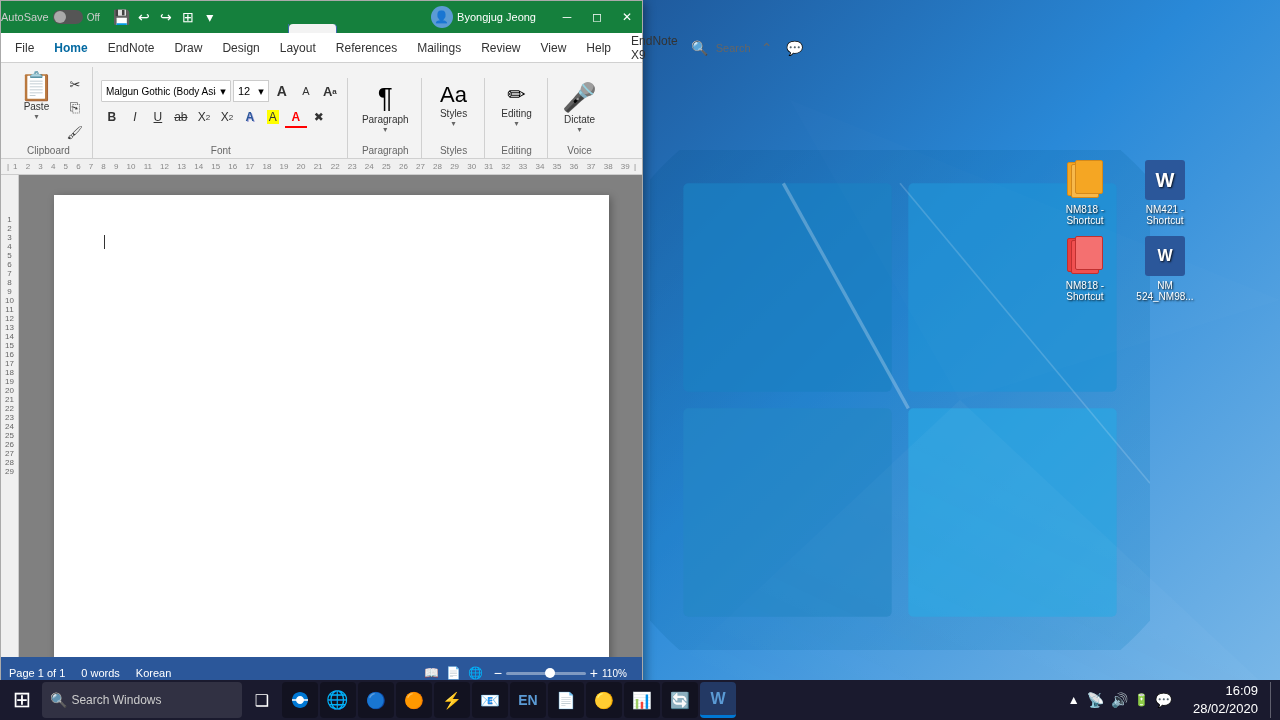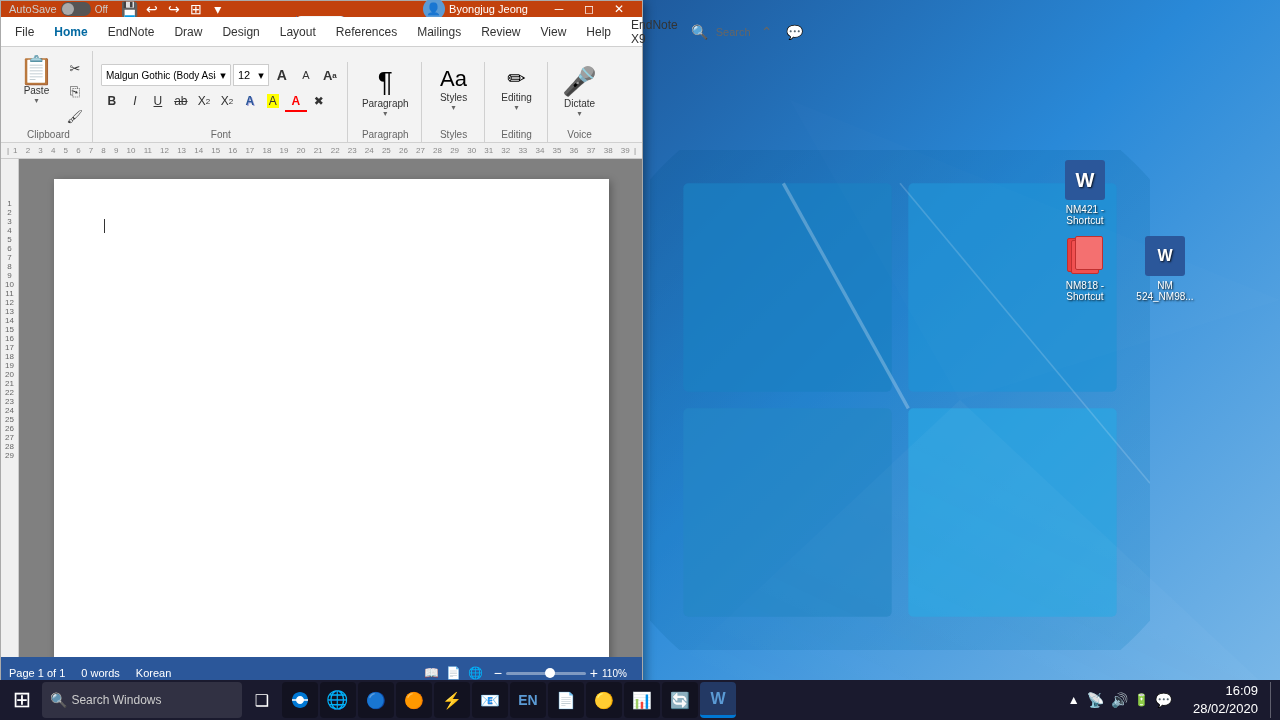--- a/index.html
+++ b/index.html
@@ -122,26 +122,26 @@
       height: 690px;
       background: #fff;
       border: 1px solid #aaa;
       box-shadow: 2px 2px 10px rgba(0,0,0,0.4);
       display: flex;
       flex-direction: column;
     }
 
     
     .title-bar {
-      height: 16px;
-      background: #c2410c;
+      height: 32px;
+      background: #15803d;
       display: flex;
       align-items: center;
       justify-content: space-between;
-      padding: 0 8px;
+      padding: 0 0;
       flex-shrink: 0;
     }
 
     .title-bar-left {
       display: flex;
       align-items: center;
       gap: 6px;
       flex: 1;
     }
 
@@ -711,20 +711,31 @@
         <stop offset="0%" style="stop-color:rgba(255,255,255,0.0)"></stop>
         <stop offset="100%" style="stop-color:rgba(255,255,255,0.3)"></stop>
       </linearGradient>
     </defs>
     <polygon points="320,300 0,600 640,600" fill="url(#ray1)" opacity="0.4"></polygon>
     <polygon points="320,300 150,0 640,200" fill="rgba(255,255,255,0.1)" opacity="0.3"></polygon>
   </svg>
 
   <div class="desktop-icons">
     <div class="desktop-icon-row">
+      <div class="desktop-icon">
+        <div class="icon-img">
+          <div class="icon-stack">
+            <div class="doc1"></div>
+            <div class="doc2"></div>
+            <div class="doc3" style="background:#f5a623;"></div>
+          </div>
+        </div>
+        <span style="font-size:10px;color:white;text-shadow:1px 1px 2px rgba(0,0,0,0.9);">NM818 -
+Shortcut</span>
+      </div>
       <div class="desktop-icon">
         <div class="icon-img">
           <div class="icon-word" style="background:#2b579a;border-radius:3px;">W</div>
         </div>
         <span style="font-size:10px;color:white;text-shadow:1px 1px 2px rgba(0,0,0,0.9);">NM421 -<br>Shortcut</span>
       </div>
     </div>
     <div class="desktop-icon-row">
       <div class="desktop-icon">
         <div class="icon-img">

